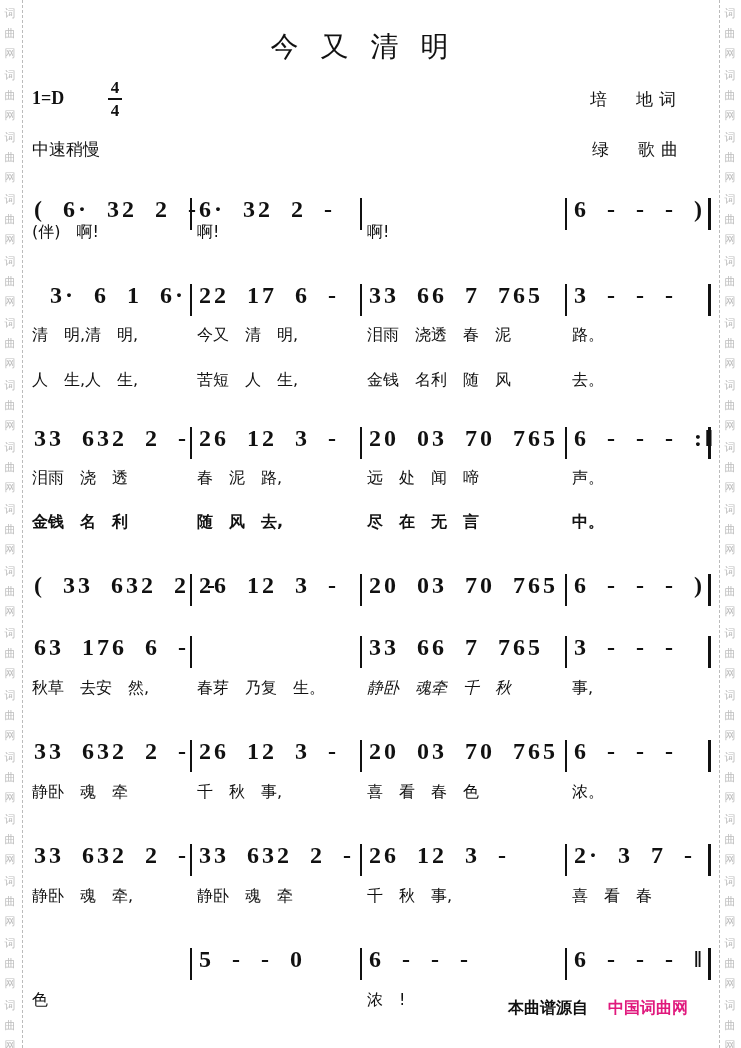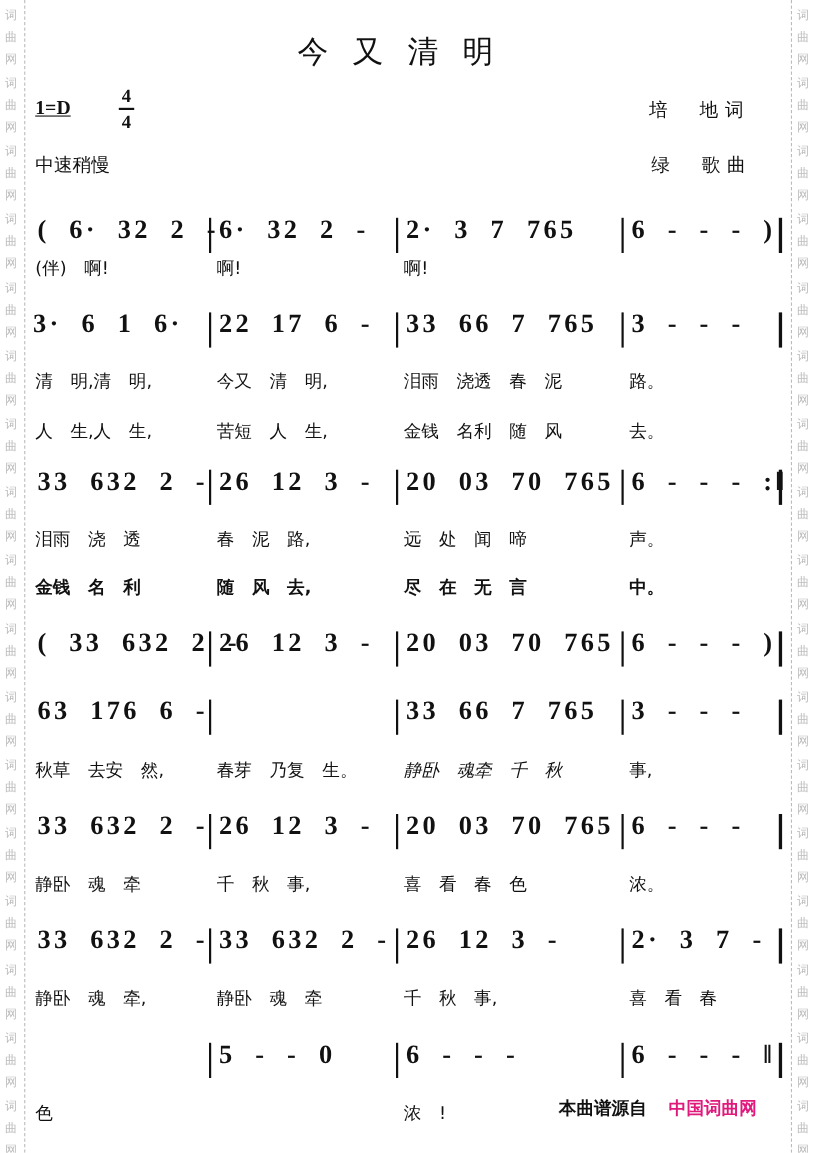--- a/index.html
+++ b/index.html
@@ -3,28 +3,28 @@
 <meta charset="utf-8">
 <style>
   html,body{margin:0;padding:0;background:#fff;}
   body{width:741px;height:1048px;position:relative;overflow:hidden;font-family:"Liberation Serif","DejaVu Serif",serif;color:#111;}
   .side{position:absolute;top:0;width:22px;height:1048px;}
   .side.left{left:0;border-right:1px dashed #bbb;}
   .side.right{left:719px;border-left:1px dashed #bbb;}
   .wm{position:absolute;width:20px;text-align:center;font-size:11px;color:#bdbdbd;line-height:20px;font-family:"DejaVu Sans",sans-serif;}
   .title{position:absolute;top:28px;left:0;width:741px;text-align:center;font-size:28px;letter-spacing:22px;font-family:Liberation Mono, monospace;font-weight:normal;}
   .hdr{position:absolute;font-size:17px;font-family:"DejaVu Sans",sans-serif;}
-  .key{position:absolute;left:32px;top:88px;font-weight:bold;font-size:18px;font-family:"Liberation Serif",serif;text-decoration:underline;}
+  .key{position:absolute;left:32px;top:88px;font-weight:bold;font-size:18px;font-family:"Liberation Serif",serif;}
   .ts{position:absolute;left:108px;top:78px;width:14px;text-align:center;font-weight:bold;font-size:17px;line-height:19px;}
   .ts .ln{border-top:2px solid #111;margin:1px 0;}
   .row{position:absolute;left:30px;width:680px;height:36px;}
   .n{position:absolute;font-weight:bold;font-size:24px;top:0;}
   .bar{position:absolute;top:2px;width:1.5px;height:32px;background:#111;}
   .bar.end{width:3px;}
-  .ly{position:absolute;left:30px;font-size:16px;font-family:"DejaVu Sans",sans-serif;margin-top:12px;}
+  .ly{position:absolute;left:30px;font-size:16px;font-family:"DejaVu Sans",sans-serif;}
   .ly span{position:absolute;white-space:nowrap;}
   .src{position:absolute;top:998px;left:508px;font-size:16px;font-weight:bold;font-family:"DejaVu Sans",sans-serif;}
   .src .brand{margin-left:20px;color:#e0197d;}
 </style>
 </head>
 <body>
 
 <div class="side left" id="wmL">
     <div class="wm" style="top: 4px;">词</div>
     <div class="wm" style="top: 24px;">曲</div>
@@ -143,32 +143,31 @@
 <div class="hdr" style="left:590px;top:88px;letter-spacing:6px;">培　地词</div>
 <div class="hdr" style="left:32px;top:138px;">中速稍慢</div>
 <div class="hdr" style="left:592px;top:138px;letter-spacing:6px;">绿　歌曲</div>
 
 <div id="score">
     <div class="row" style="top: 196px;">
       <div class="n" style="left: 4px; letter-spacing: 3px; white-space: pre;">(  6·  32  2  -</div>
       <div class="bar" style="left: 160px;"></div>
       <div class="n" style="left: 169px; letter-spacing: 3px; white-space: pre;">6·  32  2  -</div>
       <div class="bar" style="left: 330px;"></div>
-      <div class="n" style="left: 339px; letter-spacing: 3px; white-space: pre;">2·  3  7  765</div>
       <div class="bar" style="left: 535px;"></div>
       <div class="n" style="left: 544px; letter-spacing: 3px; white-space: pre;">6  -  -  -  )</div>
       <div class="bar end" style="left: 678px;"></div>
     </div>
     <div class="ly" style="top: 222px; width: 680px; height: 24px;">
       <span style="left: 2px;">(伴)  啊!</span>
       <span style="left: 167px;">啊!</span>
       <span style="left: 337px;">啊!</span>
     </div>
     <div class="row" style="top: 282px;">
-      <div class="n" style="left: 0; letter-spacing: 3px; white-space: pre;">3·  6  1  6·</div>
+      <div class="n" style="left: 20px; letter-spacing: 3px; white-space: pre;">3·  6  1  6·</div>
       <div class="bar" style="left: 160px;"></div>
       <div class="n" style="left: 169px; letter-spacing: 3px; white-space: pre;">22  17  6  -</div>
       <div class="bar" style="left: 330px;"></div>
       <div class="n" style="left: 339px; letter-spacing: 3px; white-space: pre;">33  66  7  765</div>
       <div class="bar" style="left: 535px;"></div>
       <div class="n" style="left: 544px; letter-spacing: 3px; white-space: pre;">3  -  -  -</div>
       <div class="bar end" style="left: 678px;"></div>
     </div>
     <div class="ly" style="top: 325px; width: 680px; height: 24px;">
       <span style="left: 2px;">清  明,清  明,</span>

